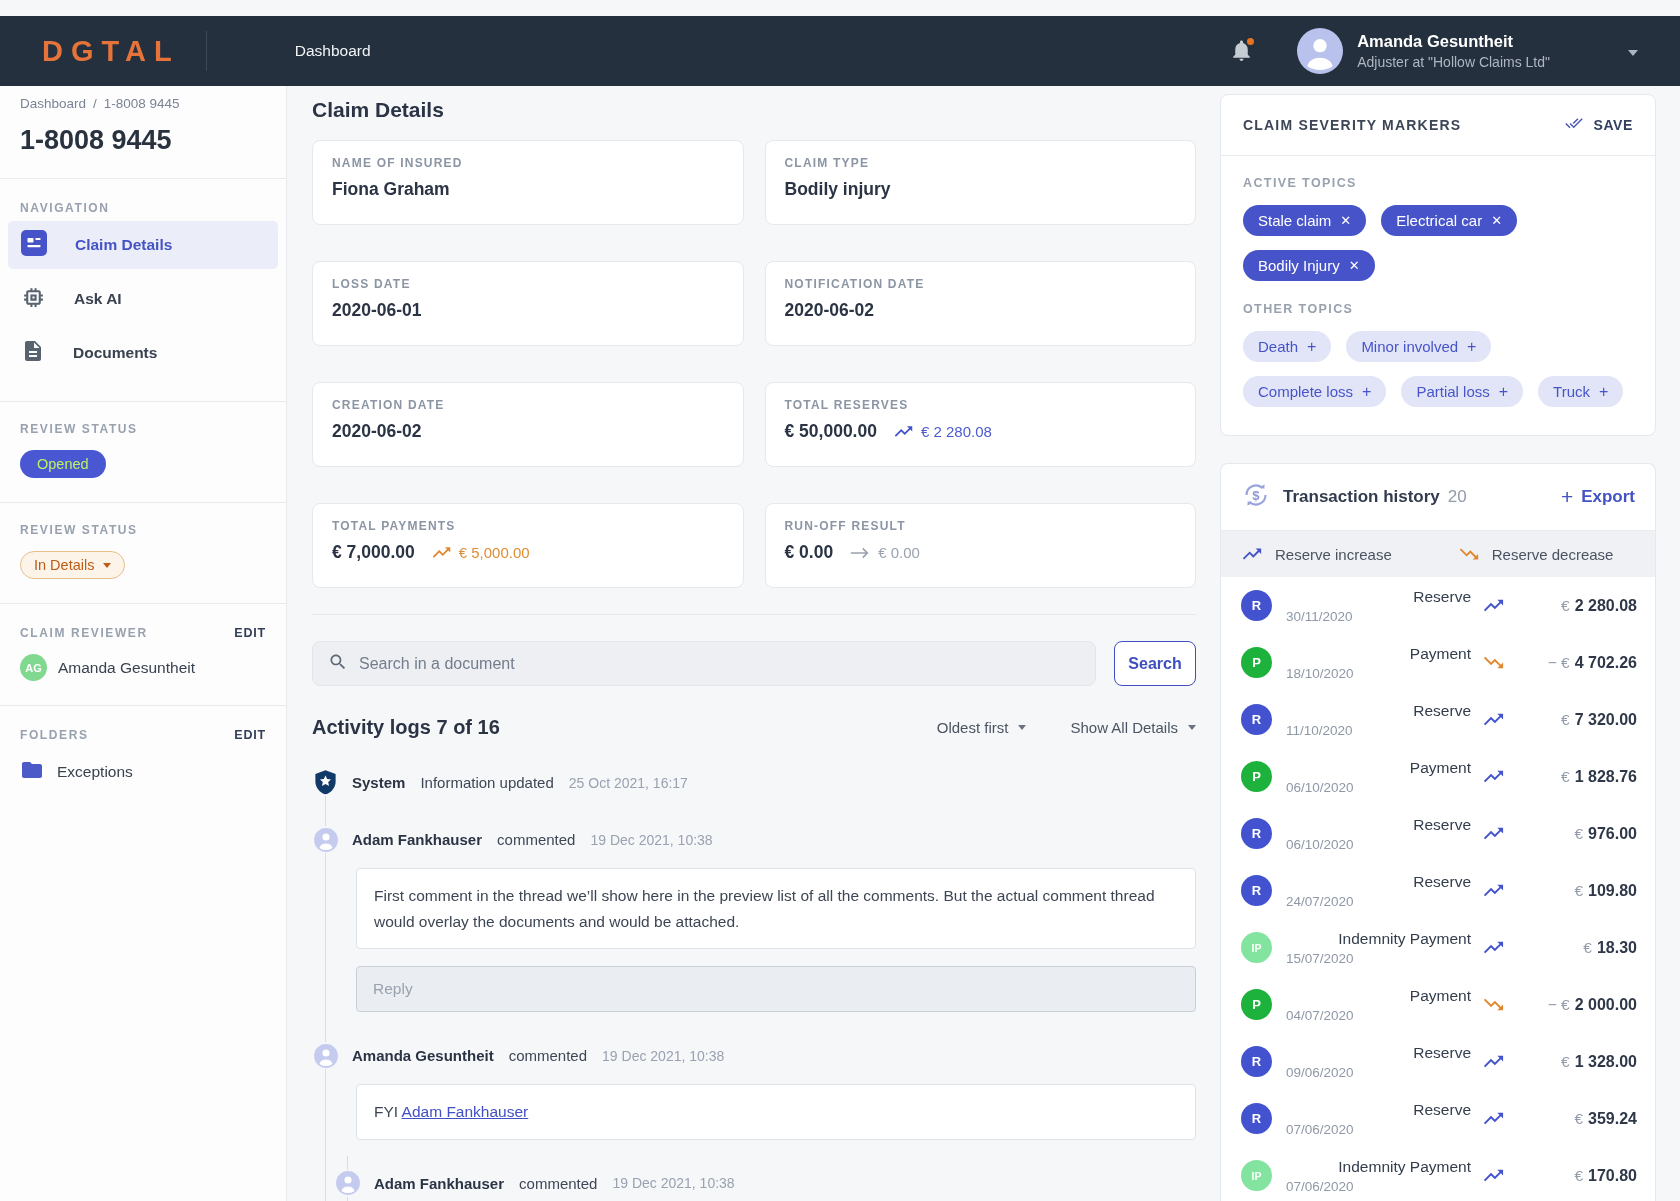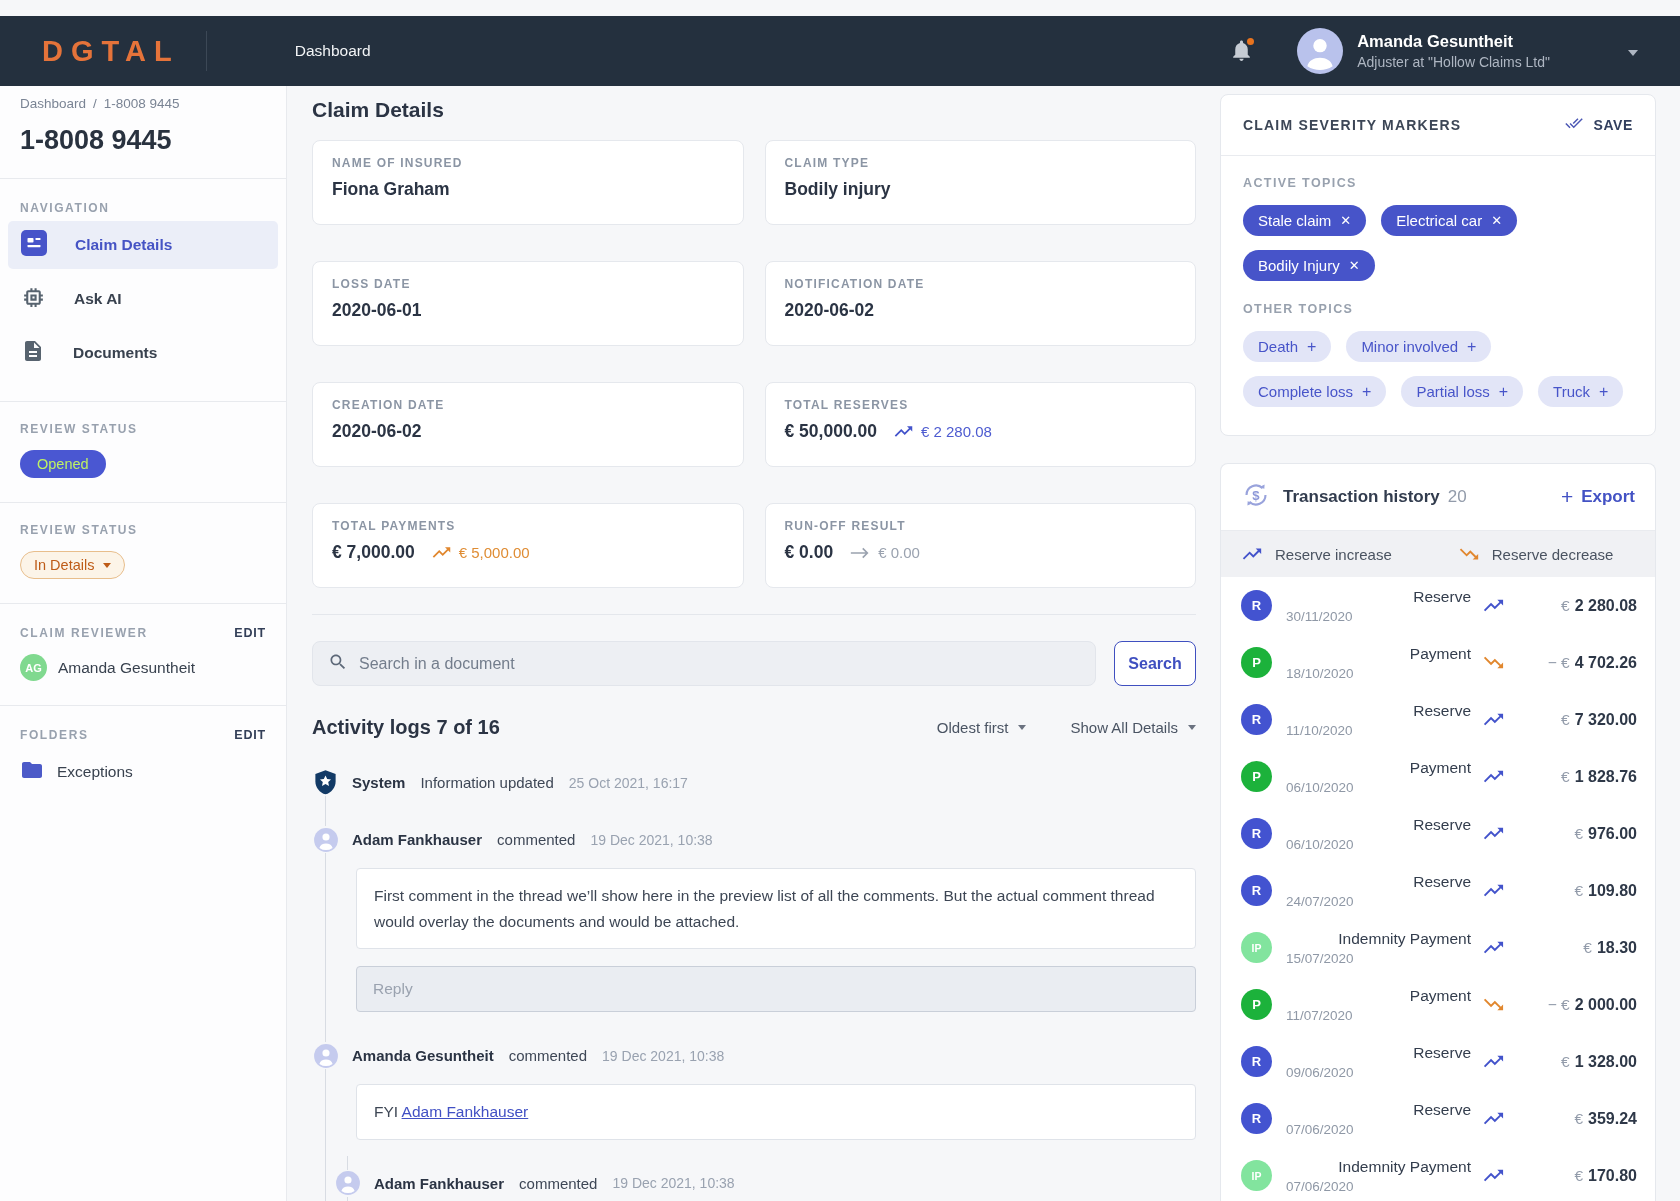--- a/index.html
+++ b/index.html
@@ -718,21 +718,21 @@
             </span>
             <span class="t-amount">
               <span class="t-cur">€</span><span class="t-val">18.30</span>
             </span>
           </div>
 
           <div class="t-row">
             <span class="t-badge P">P</span>
             <span class="t-info">
               <span class="t-type">Payment</span>
-              <span class="t-date">11/07/2020</span>
+              <span class="t-date">04/07/2020</span>
             </span>
             <span class="t-trend">
 
               <span class="tr-ico">
                 <svg width="23" height="23" viewBox="0 0 24 24">
                   <path fill="#e1872e" d="M16 18l2.29-2.29-4.88-4.88-4 4L2 7.41 3.41 6l6 6 4-4 6.3 6.29L22 12v6z"></path>
                 </svg>
               </span>
             </span>
             <span class="t-amount">

